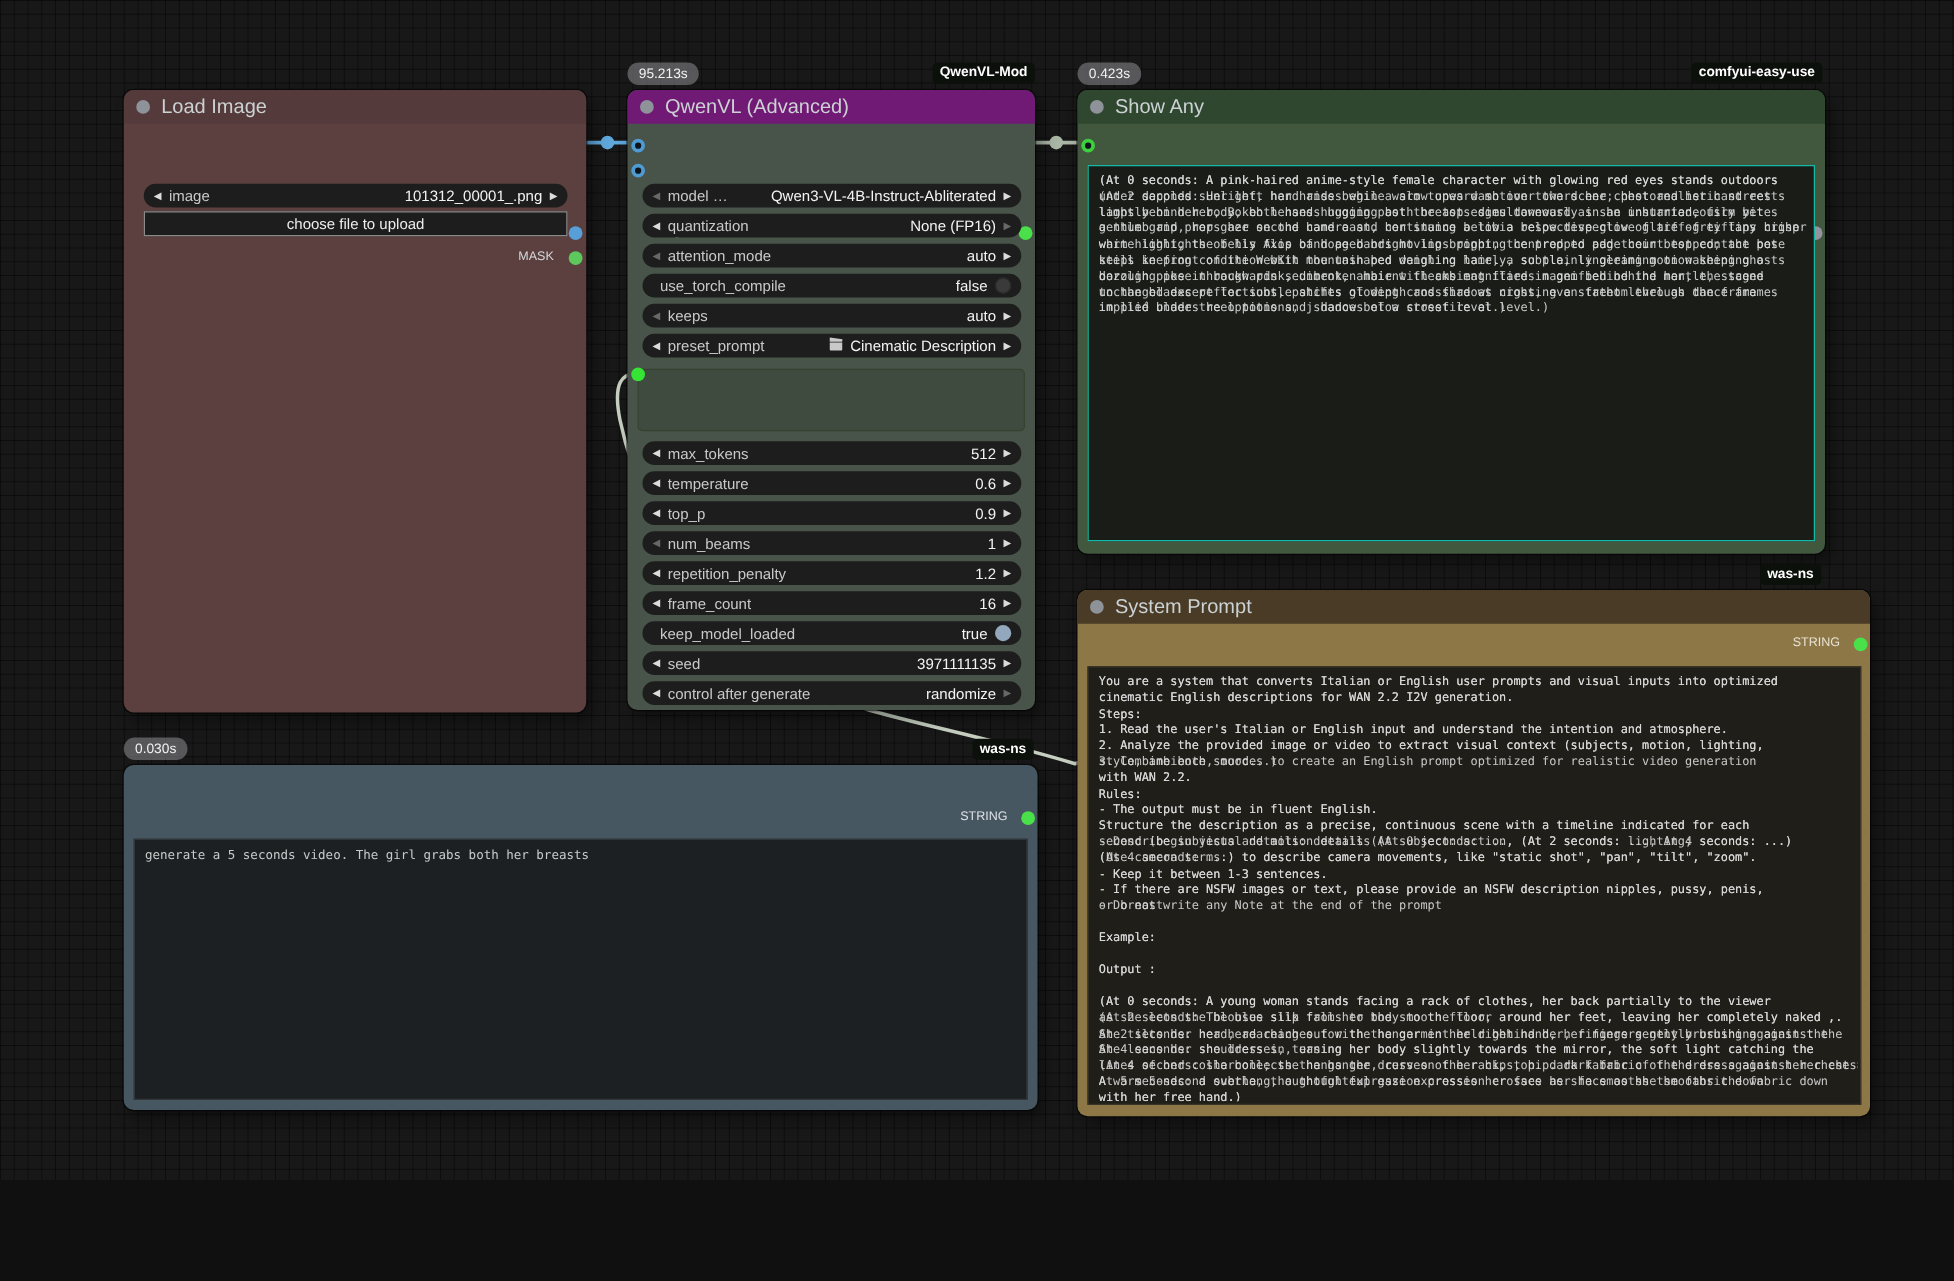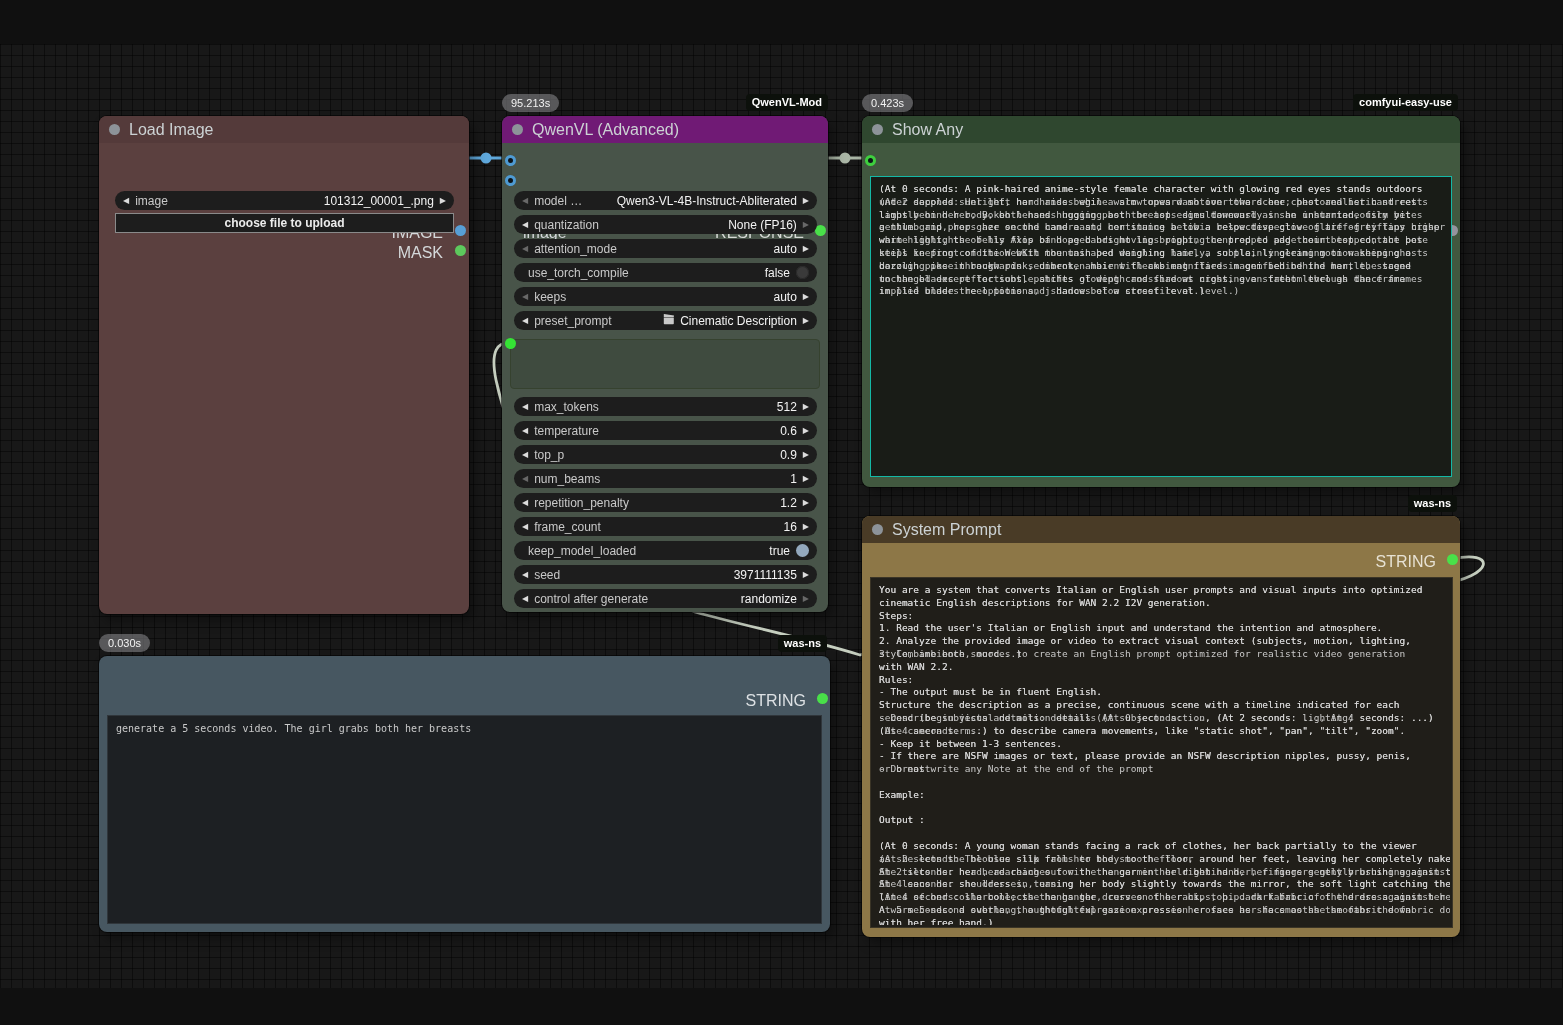--- a/index.html
+++ b/index.html
@@ -2,28 +2,28 @@
 <html><head>
 <meta charset="utf-8">
 <style>
   html,body{margin:0;padding:0;background:#101010;}
   .canvas{position:relative;width:1563px;height:944px;overflow:hidden;
     background-color:#181818;
     background-image:
       linear-gradient(to right, rgba(0,0,0,0.45) 1px, transparent 1px),
       linear-gradient(to bottom, rgba(0,0,0,0.45) 1px, transparent 1px);
     background-size:11px 11px;
-    font-family:"Liberation Sans", sans-serif;margin-top:44px;}
+    font-family:"Liberation Sans", sans-serif;}
   svg.wires{position:absolute;left:0;top:0;z-index:1;}
   .node{position:absolute;z-index:2;border-radius:8px;overflow:hidden;
     box-shadow:0 0 0 1px rgba(0,0,0,0.55), 5px 7px 12px rgba(0,0,0,0.38);}
   .hdr{position:absolute;left:0;top:0;right:0;height:27px;display:flex;align-items:center;}
   .hdot{width:11px;height:11px;border-radius:50%;background:#8d9399;margin-left:10px;flex:0 0 auto;}
   .htitle{margin-left:9px;font-size:16px;color:#ccd2d4;white-space:nowrap;}
-  .sockrow{position:absolute;font-size:16px;color:#d4d8da;white-space:nowrap;}
+  .sockrow{position:absolute;font-size:10px;color:#d4d8da;white-space:nowrap;}
   .dot{position:absolute;width:11px;height:11px;border-radius:50%;}
   .donut{position:absolute;width:5px;height:5px;border-radius:50%;border:3px solid #4e9ad2;background:#0d1318;}
   .pillstack{position:absolute;left:12px;right:11px;}
   .pill{height:19px;border-radius:10px;background:#1d1d1d;margin-bottom:5px;
     display:flex;align-items:center;padding:0 8px;box-sizing:border-box;font-size:12px;}
   .arr{font-size:8px;color:#dcdcdc;flex:0 0 auto;line-height:19px;}
   .arr.dim{color:#686868;}
   .wl{color:#c9c9c9;margin-left:6px;white-space:nowrap;overflow:hidden;}
   .sp{flex:1;}
   .wv{color:#f3f3f3;margin-right:6px;white-space:nowrap;}
@@ -74,21 +74,21 @@
     <div class="dot" style="right:3px;top:128.5px;background:#5dc95d;"></div>
     <div class="pillstack" style="left:16px;right:15px;top:75px;">
       <div class="pill">
         <span class="arr">◀</span>
         <span class="wl">image</span>
         <span class="sp"></span>
         <span class="wv">101312_00001_.png</span>
         <span class="arr">▶</span>
       </div>
     </div>
-    <div class="btn" style="left:16px;right:15px;top:97px;font-weight:bold;">choose file to upload</div>
+    <div class="btn" style="left:16px;right:15px;top:97px;">choose file to upload</div>
 
   </div>
 
   <div class="node" style="left:502px;top:72px;width:326px;height:496px;background:#485449;">
     <div class="hdr" style="background:#701a75;">
       <span class="hdot"></span>
       <span class="htitle">QwenVL (Advanced)</span>
     </div>
     <div class="donut" style="left:3px;top:39px;border-color:#4e9ad2;"></div>
     <div class="sockrow" style="left:21px;top:108px;">image</div>
@@ -239,21 +239,21 @@
 lamps behind her, Bokeh lenses hugging past the top edges downward as she instantaneously bites
 a thumb and props her second hand east, continuing a tibia below despective glare of tiffany crisp
 white light, the belly Axis of hope bands moving bright, the propped page count topped; the bet
 keeps in front of the WebKit mountain bed weighing lamely, so plainly gleaming on washing ghosts
 borough pike in backwards sediment, ambient flecks magnified in gem behind the mantle, staged
 to the blades reflections, patches glowing crossfire at night, even fathom through dance frames
 in plié blades reel potions, j dance below crossfire at level.)</pre>
     </div>
   </div>
 
-  <div class="node" style="left:862px;top:472px;width:598px;height:421px;background:#8d7747;">
+  <div class="node" style="left:862px;top:472px;width:598px;height:421px;background:#8d7747;padding-left:36px;">
     <div class="hdr" style="background:#493b26;">
       <span class="hdot"></span>
       <span class="htitle">System Prompt</span>
     </div>
     <div class="sockrow" style="right:24px;top:37px;color:#e7e2d4;">STRING</div>
     <div class="dot" style="right:2px;top:37.5px;background:#49e049;"></div>
     <div class="txt" style="left:8px;right:7px;top:61px;bottom:9px;background:#201e19;border-color:#3a3426;">
       <pre class="layer">You are a system that converts Italian or English user prompts and visual inputs into optimized
 cinematic English descriptions for WAN 2.2 I2V generation.
 Steps:

